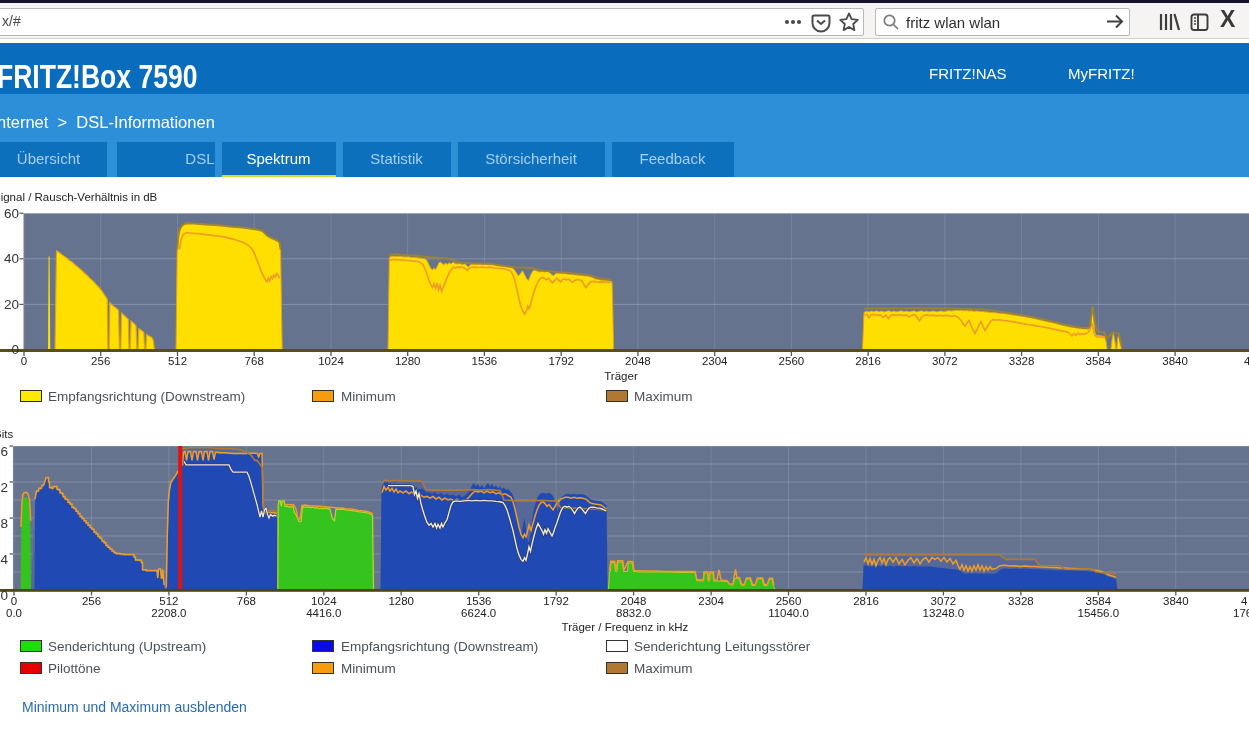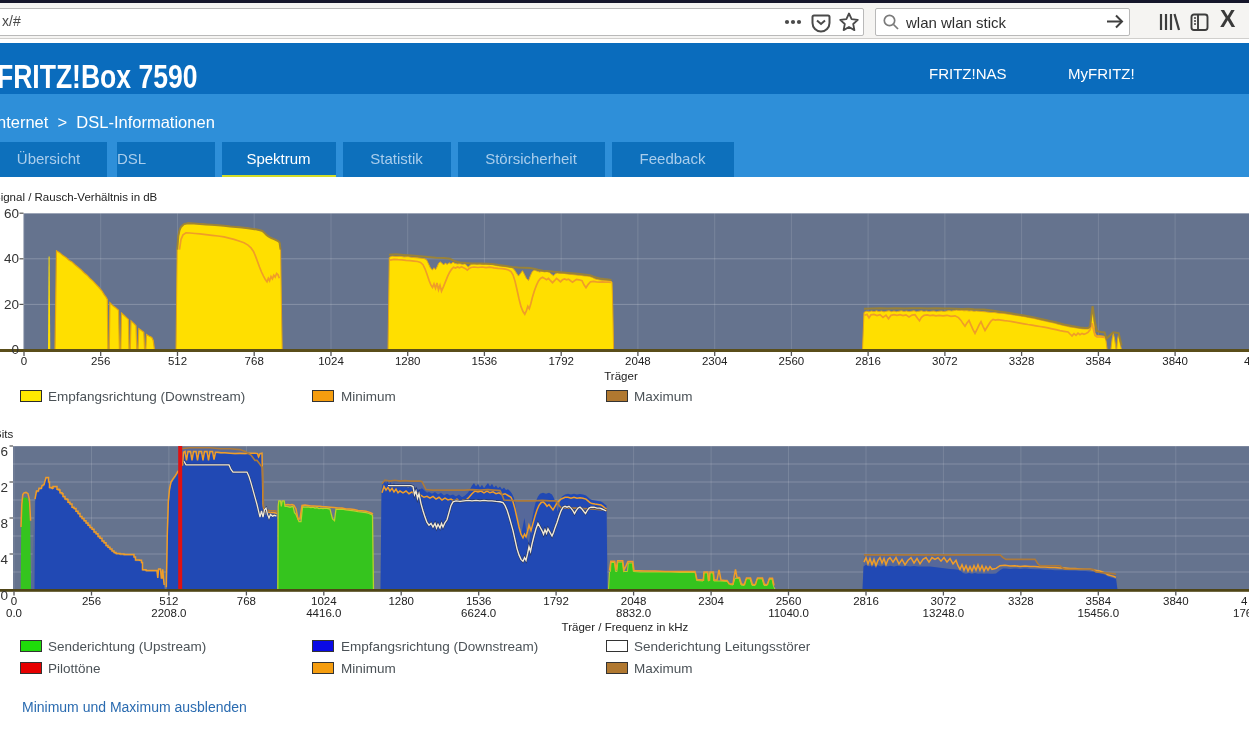--- a/index.html
+++ b/index.html
@@ -19,21 +19,21 @@
   <path d="M37 10.5 l4 3.5 4-3.5" fill="none" stroke="#4a4a4a" stroke-width="2"></path>
   <path d="M69 3.5 l2.6 5.6 6.2 0.7 -4.6 4.2 1.2 6.1 -5.4-3.1 -5.4 3.1 1.2-6.1 -4.6-4.2 6.2-0.7 Z" fill="none" stroke="#4a4a4a" stroke-width="1.8" stroke-linejoin="round"></path>
 </svg>
 <div class="abs" style="left:874.5px;top:7.5px;width:255px;height:28px;background:#fff;border:1px solid #b9b9b9;border-radius:2px"></div>
 <svg class="abs" style="left:880px;top:11px" width="246" height="22">
   <circle cx="9.5" cy="9.5" r="5.2" fill="none" stroke="#7a7a7a" stroke-width="1.7"></circle>
   <line x1="13.5" y1="13.5" x2="18" y2="18" stroke="#7a7a7a" stroke-width="1.7"></line>
   <line x1="227" y1="10.5" x2="242" y2="10.5" stroke="#3f3f3f" stroke-width="2"></line>
   <path d="M236 4.5 l6 6 -6 6" fill="none" stroke="#3f3f3f" stroke-width="2"></path>
 </svg>
-<div class="abs" style="left:906px;top:13.5px;font-size:15px;color:#2e2e2e">wlan wlan stick</div>
+<div class="abs" style="left:906px;top:13.5px;font-size:15px;color:#2e2e2e">fritz wlan wlan</div>
 <svg class="abs" style="left:1158px;top:13px" width="91" height="18">
   <line x1="3" y1="1" x2="3" y2="17" stroke="#3d3d3d" stroke-width="2.2"></line>
   <line x1="8" y1="1" x2="8" y2="17" stroke="#3d3d3d" stroke-width="2.2"></line>
   <line x1="13" y1="1" x2="13" y2="17" stroke="#3d3d3d" stroke-width="2.2"></line>
   <line x1="16.5" y1="1" x2="21" y2="17" stroke="#3d3d3d" stroke-width="2.2"></line>
   <rect x="33.5" y="1.5" width="16" height="15.5" rx="2.5" fill="none" stroke="#3d3d3d" stroke-width="1.9"></rect>
   <line x1="40" y1="1.5" x2="40" y2="17" stroke="#3d3d3d" stroke-width="1.9"></line>
   <line x1="36" y1="5" x2="38" y2="5" stroke="#3d3d3d" stroke-width="1.4"></line>
   <line x1="36" y1="8" x2="38" y2="8" stroke="#3d3d3d" stroke-width="1.4"></line>
   <line x1="36" y1="11" x2="38" y2="11" stroke="#3d3d3d" stroke-width="1.4"></line>
@@ -41,21 +41,21 @@
 <div class="abs" style="left:1220px;top:6px;font-size:23px;font-weight:bold;color:#3a3a3a">X</div>
 
 <div class="abs" style="left:0;top:42.5px;width:1249px;height:51.5px;background:#0a6cbd"></div>
 <div class="abs" style="left:-3px;top:56.5px;font-size:34px;font-weight:bold;color:#fff;transform:scaleX(0.78);transform-origin:0 0;white-space:nowrap">FRITZ!Box 7590</div>
 <div class="abs" style="left:929px;top:65px;font-size:15px;color:#fff">FRITZ!NAS</div>
 <div class="abs" style="left:1068px;top:65px;font-size:15px;color:#fff">MyFRITZ!</div>
 <div class="abs" style="left:0;top:94px;width:1249px;height:82.5px;background:#2e8fd9"></div>
 <div class="abs" style="left:-3px;top:112.5px;font-size:16.5px;color:#fff">nternet &nbsp;&gt;&nbsp; DSL-Informationen</div>
 
 <div class="abs" style="left:-10px;top:141.5px;width:117px;height:35px;background:#0d70bc;color:#a9cdec;font-size:15px;text-align:center;line-height:33px">Übersicht</div>
-<div class="abs" style="left:117px;top:141.5px;width:97.5px;height:35px;background:#0d70bc;color:#a9cdec;font-size:15px;text-align:left;line-height:33px">DSL</div>
+<div class="abs" style="left:117px;top:141.5px;width:97.5px;height:35px;background:#0d70bc;color:#a9cdec;font-size:15px;text-align:right;line-height:33px">DSL</div>
 <div class="abs" style="left:221.5px;top:141.5px;width:114px;height:37px;background:#0d70bc;color:#fff;font-size:15px;text-align:center;line-height:33px;border-bottom:4.5px solid #d2dc2a">Spektrum</div>
 <div class="abs" style="left:342.5px;top:141.5px;width:108px;height:47px;background:#0d70bc;color:#a9cdec;font-size:15px;text-align:center;line-height:33px">Statistik</div>
 <div class="abs" style="left:457.5px;top:141.5px;width:147px;height:35px;background:#0d70bc;color:#a9cdec;font-size:15px;text-align:center;line-height:33px">Störsicherheit</div>
 <div class="abs" style="left:611.5px;top:141.5px;width:122px;height:35px;background:#0d70bc;color:#a9cdec;font-size:15px;text-align:center;line-height:33px">Feedback</div>
 <div class="abs" style="left:0;top:176.5px;width:1249px;height:555.5px;background:#fff"></div>
 <svg width="1249" height="225" style="position:absolute;left:0;top:188px">
 <text x="-7" y="13" font-size="11.5" fill="#222">Signal / Rausch-Verhältnis in dB</text>
 <rect x="23.5" y="25.2" width="1225.5" height="136.8" fill="#65738e"></rect>
 <line x1="23.5" y1="25.2" x2="1249" y2="25.2" stroke="rgba(255,255,255,0.3)" stroke-width="1"></line>
 <line x1="23.5" y1="70.8" x2="1249" y2="70.8" stroke="rgba(255,255,255,0.22)" stroke-width="1"></line>

